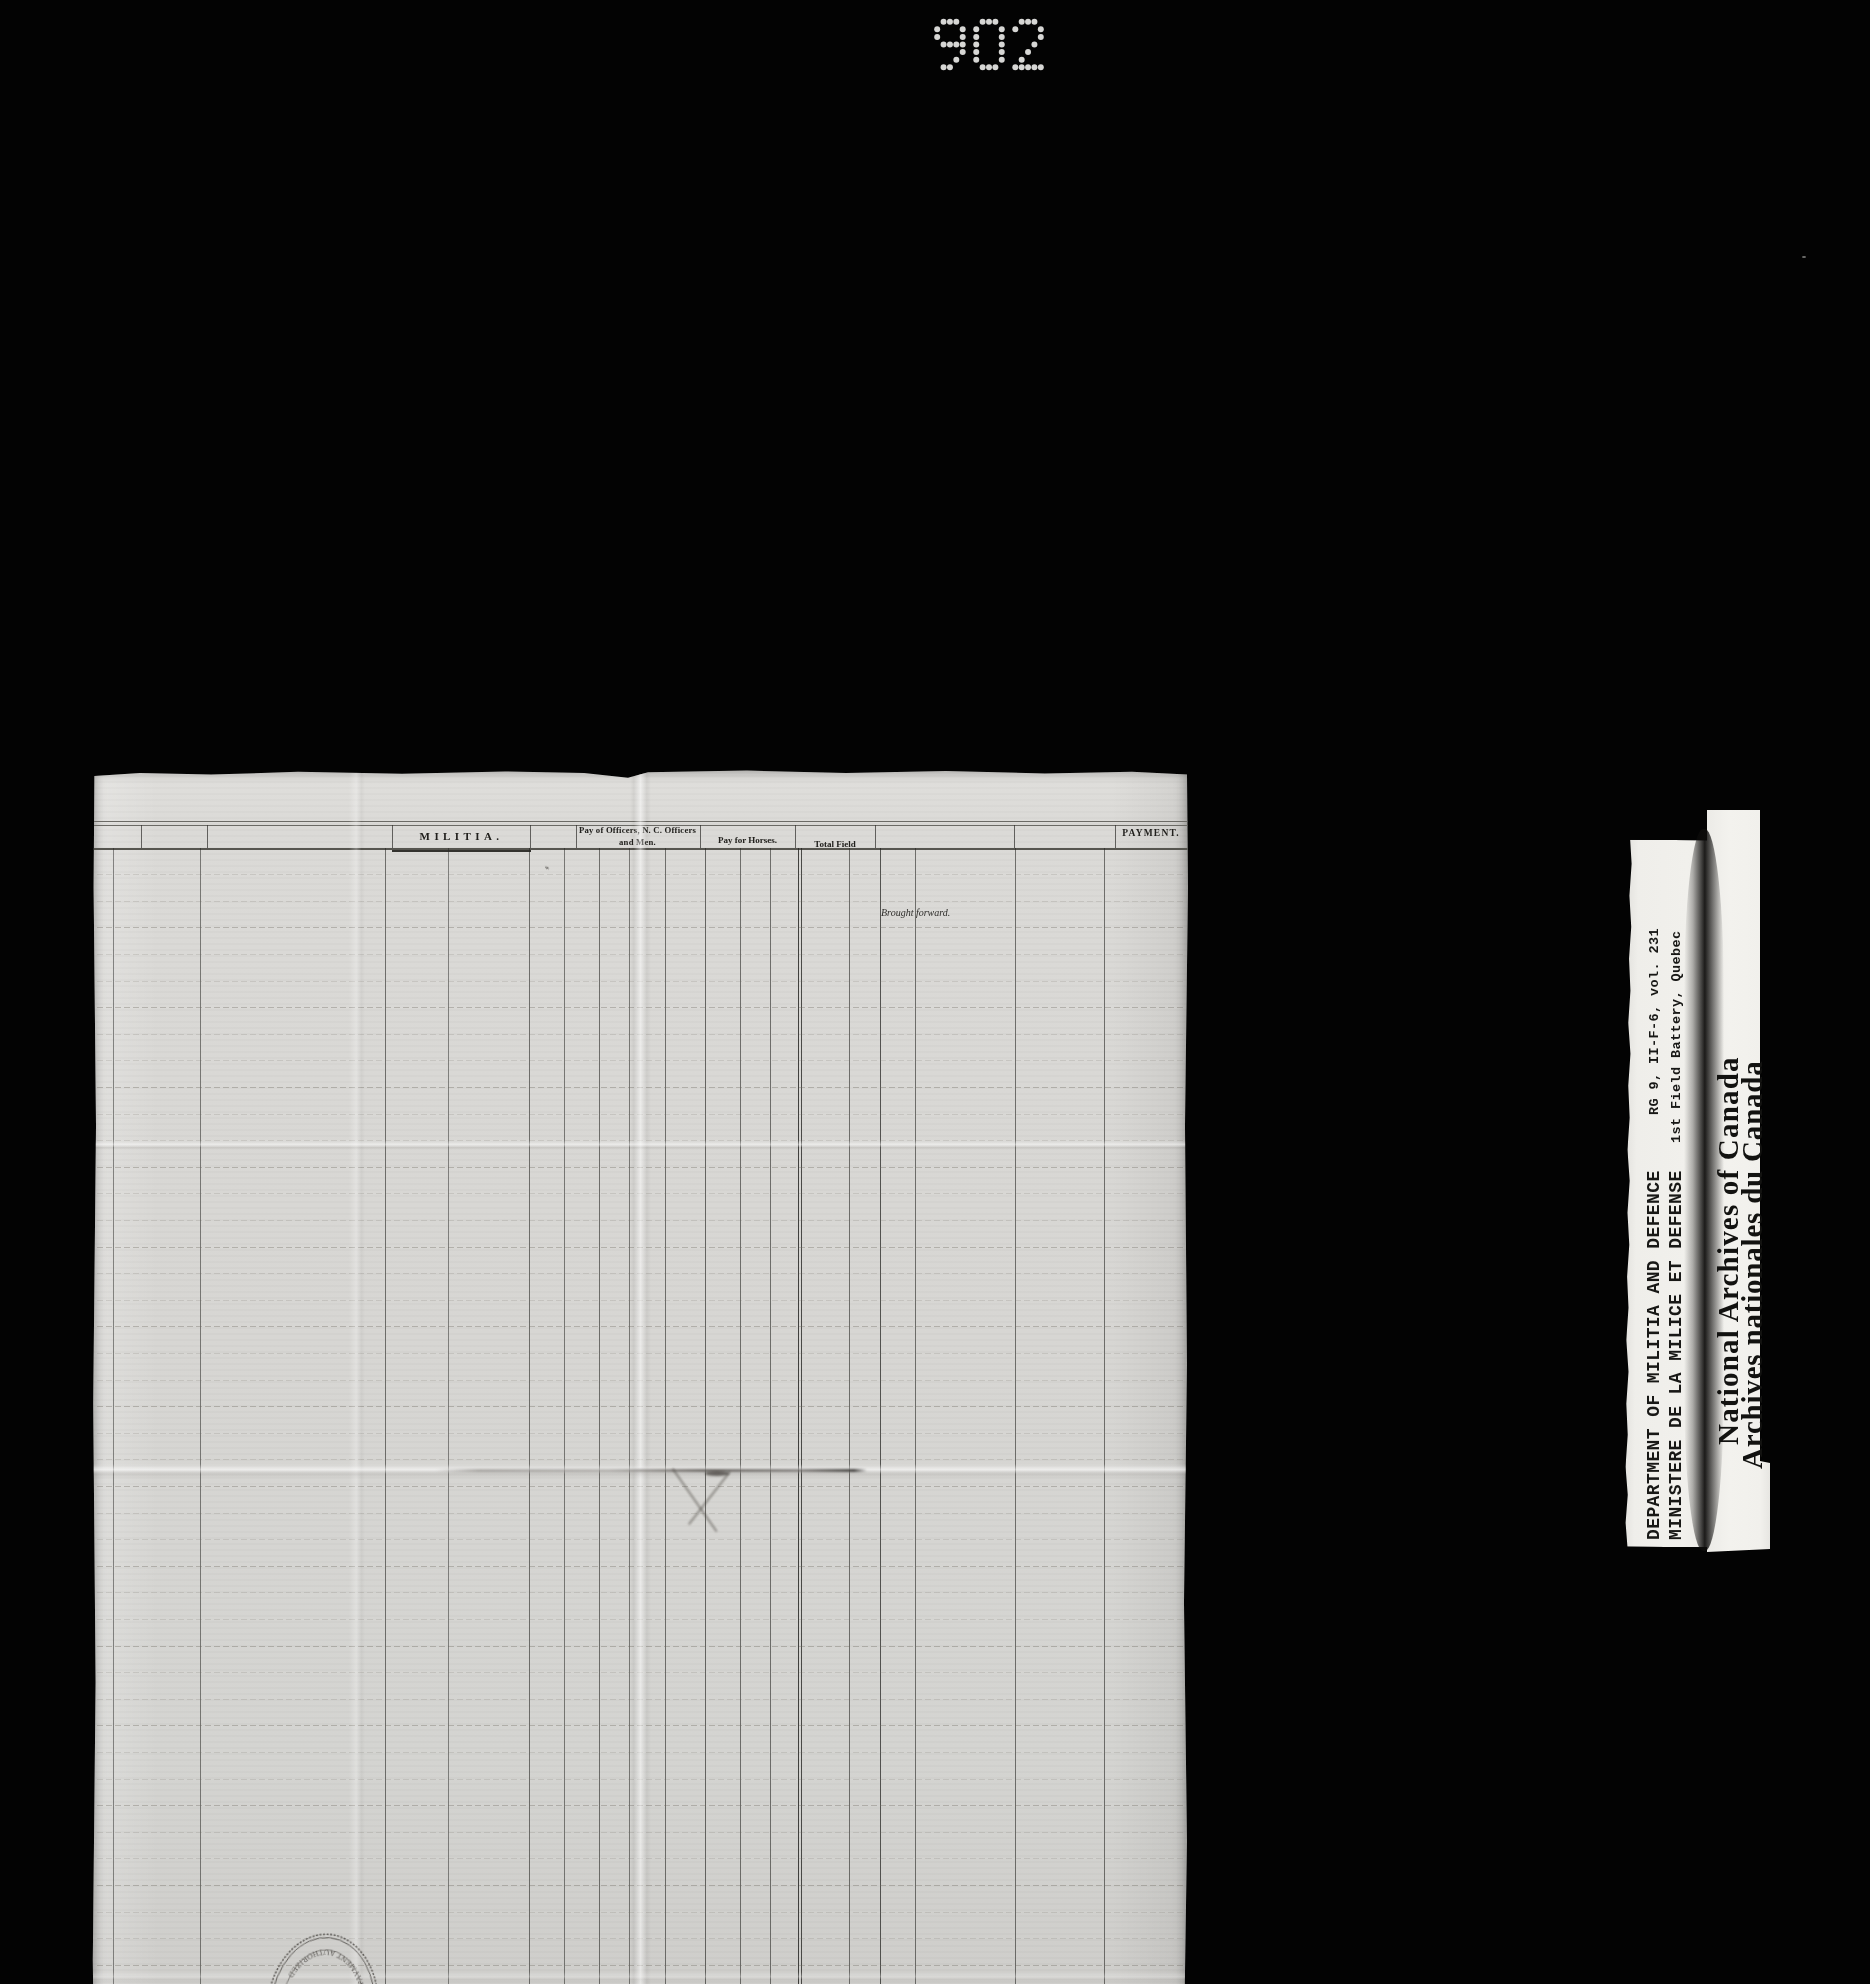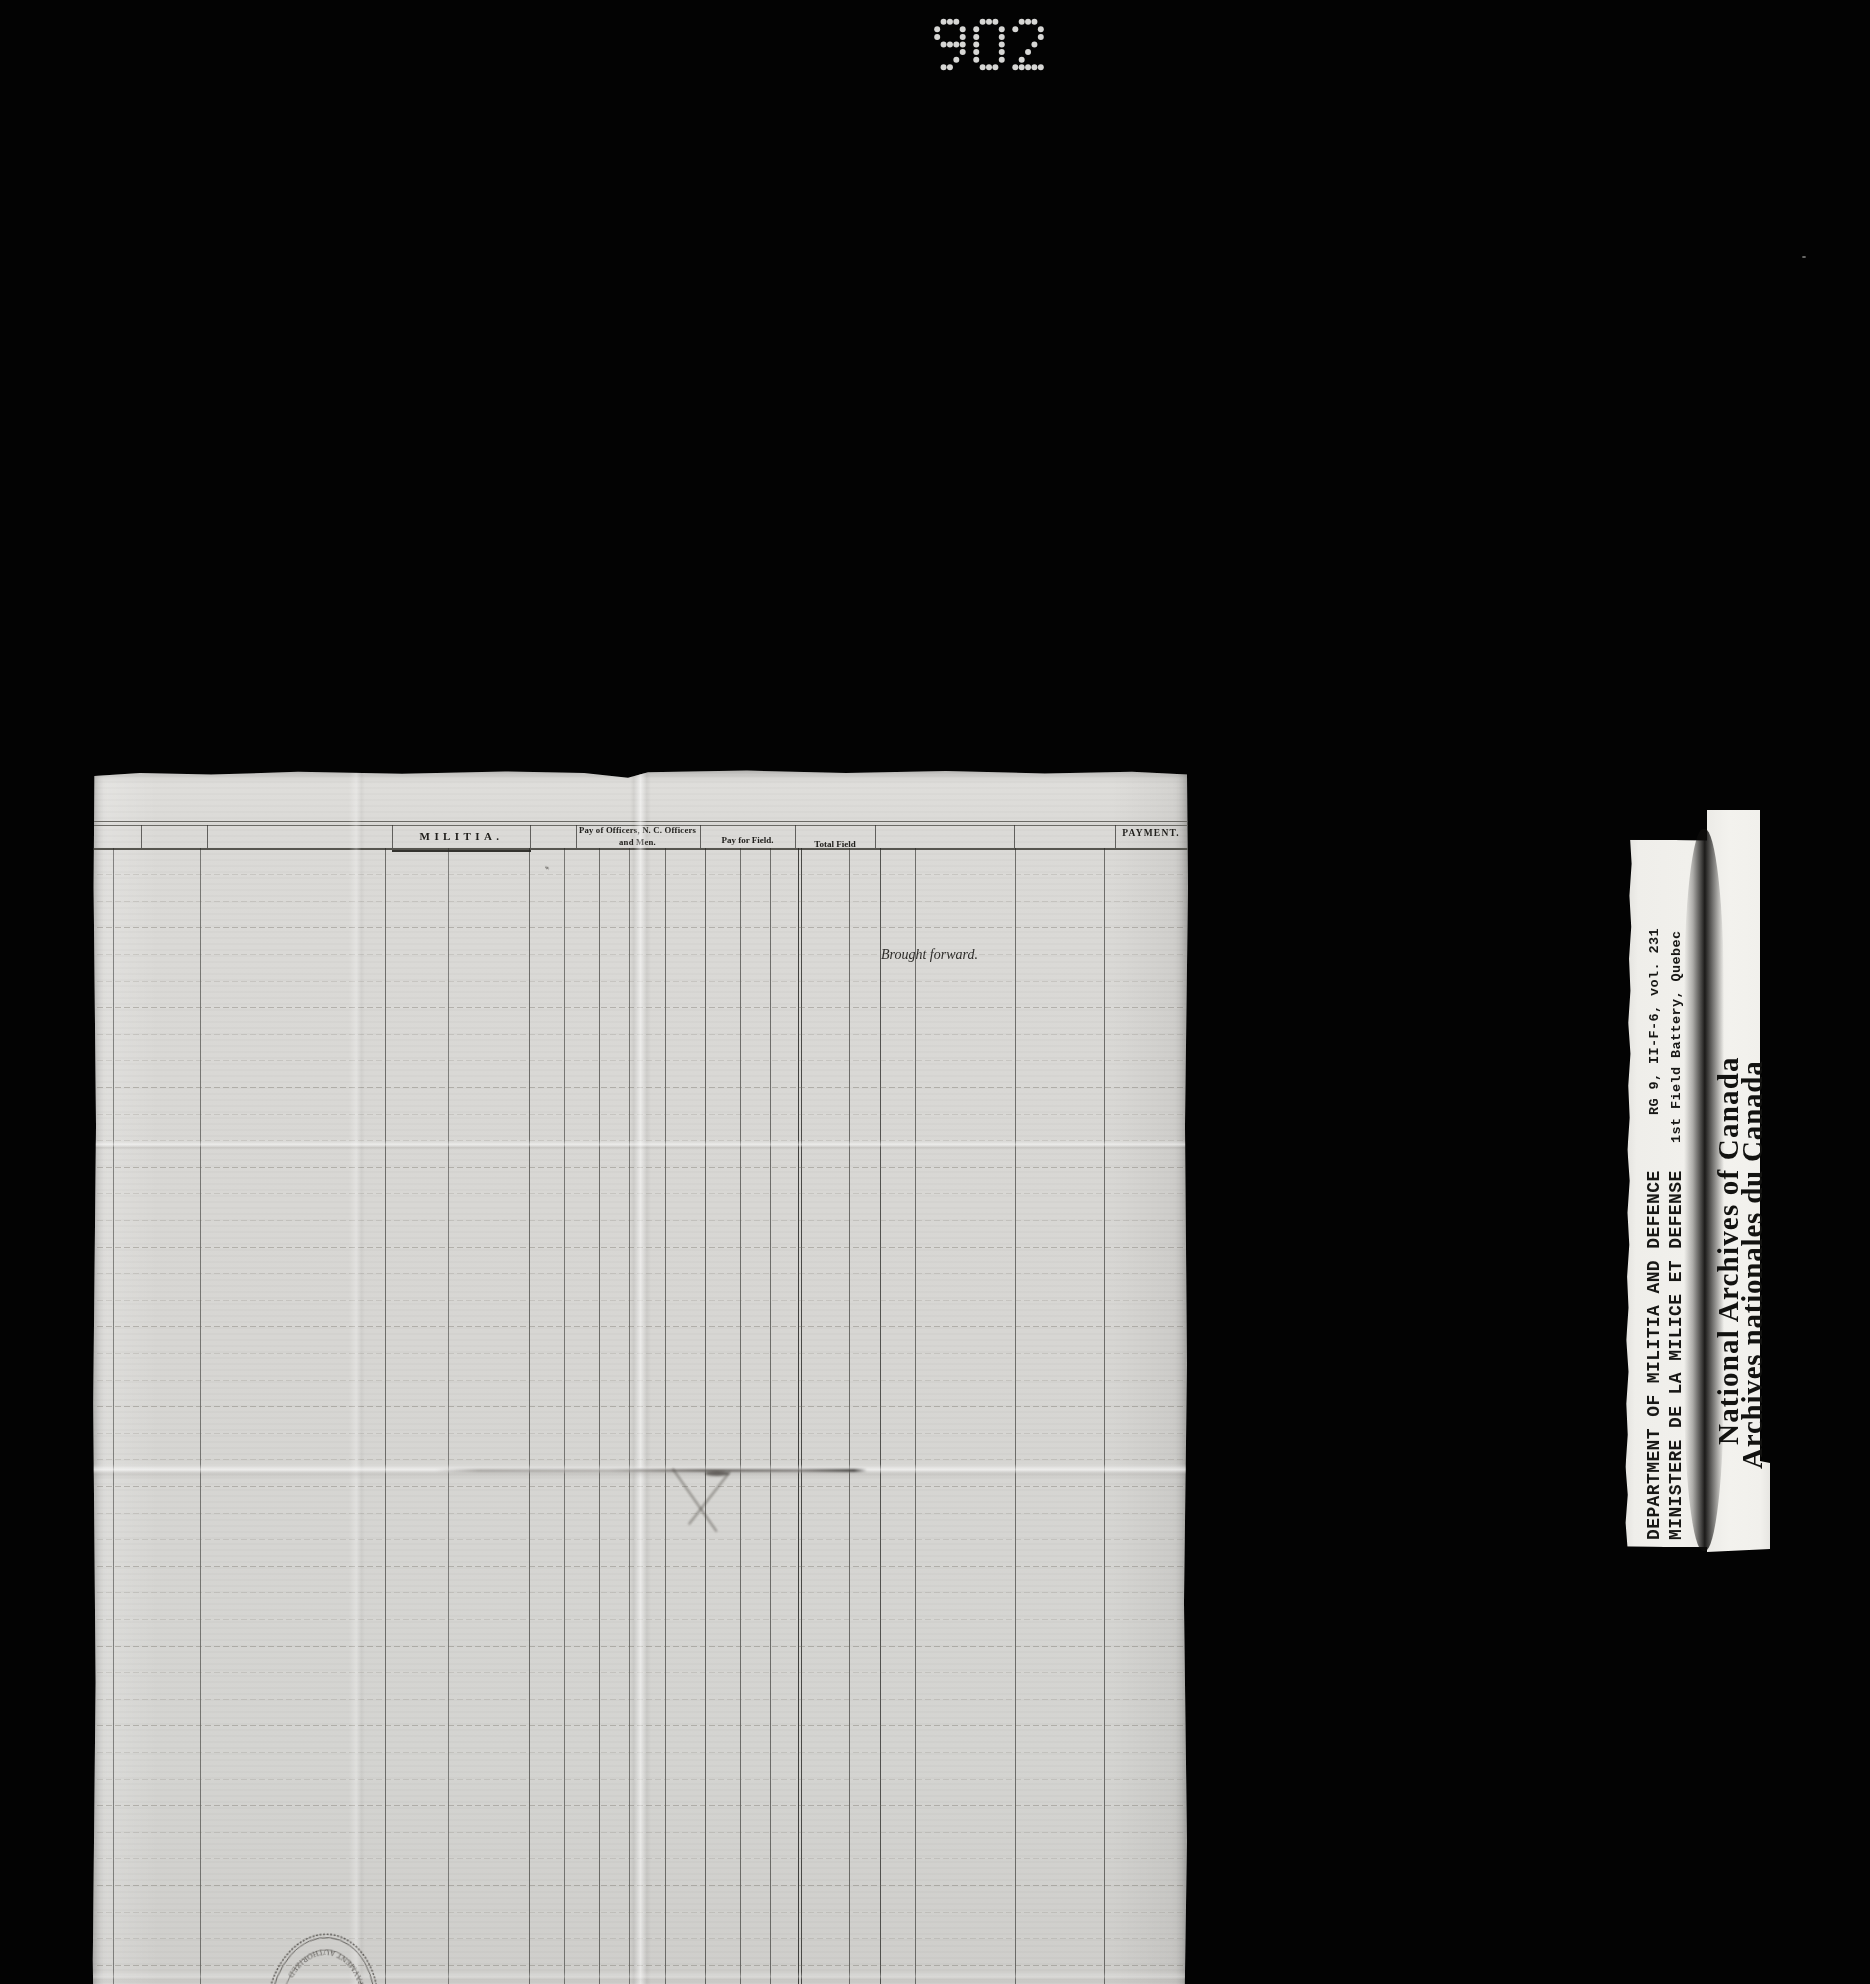--- a/index.html
+++ b/index.html
@@ -34,21 +34,21 @@
 
   .hcell{position:absolute;text-align:center;color:#21201d;font-weight:700;
          font-family:"Liberation Serif", serif;filter:blur(0.1px);white-space:nowrap;}
   #hc-period{left:300px;width:139px;top:58px;line-height:18px;font-size:11px;letter-spacing:4.4px;}
   #hc-payoff{left:484px;width:123px;top:56px;font-size:8.7px;line-height:11.5px;letter-spacing:0.2px;}
   #hc-horses{left:608px;width:95px;top:63px;line-height:16.7px;font-size:9px;}
   #hc-total{left:703px;width:80px;top:67px;line-height:16.7px;font-size:9px;}
   #hc-remarks{left:1023px;width:72px;top:56px;line-height:17.5px;font-size:9.5px;letter-spacing:1.2px;}
 
   .note{position:absolute;font-style:italic;color:#2e2d2a;white-space:nowrap;filter:blur(0.1px);}
-  #brought{left:789px;top:138px;font-size:14px;margin-top:40px;}
+  #brought{left:789px;top:138px;font-size:10px;}
   #ditto{left:453px;top:94px;position:absolute;font-size:10.3px;color:#3a3935;transform:rotate(8deg);filter:blur(0.2px);}
 
   .crease{position:absolute;pointer-events:none;}
   #crease-v1{left:538px;top:0;width:20.6px;height:100%;
     background:linear-gradient(90deg, rgba(0,0,0,0) 0, rgba(0,0,0,.05) 18%, rgba(255,255,255,.5) 50%, rgba(0,0,0,.05) 80%, rgba(0,0,0,0) 100%);}
   #crease-v2{left:257px;top:0;width:16px;height:100%;opacity:.55;
     background:linear-gradient(90deg, rgba(0,0,0,0) 0, rgba(255,255,255,.5) 45%, rgba(0,0,0,.06) 78%, rgba(0,0,0,0) 100%);}
   #crease-h1{top:371px;left:0;width:100%;height:10.3px;
     background:linear-gradient(180deg, rgba(0,0,0,0) 0, rgba(255,255,255,.45) 45%, rgba(70,65,60,.08) 75%, rgba(0,0,0,0) 100%);}
   #crease-h2{top:695px;left:0;width:100%;height:13.5px;
@@ -168,21 +168,21 @@
         <div class="hvline" style="left: 783px; top: 56px; width: 0.8px; height: 22.6px; background: rgba(45, 44, 41, 0.7);"></div>
         <div class="hvline" style="left: 922px; top: 56px; width: 0.8px; height: 22.6px; background: rgba(45, 44, 41, 0.7);"></div>
         <div class="hvline" style="left: 1023px; top: 56px; width: 0.8px; height: 22.6px; background: rgba(45, 44, 41, 0.7);"></div>
       </div>
 
     <div id="hc-period" class="hcell">MILITIA.</div>
     <div id="hc-payoff" class="hcell">
       <span style="display:block">Pay of Officers, N. C. Officers</span>
       <span style="display:block">and Men.</span>
     </div>
-    <div id="hc-horses" class="hcell">Pay for Field.</div>
+    <div id="hc-horses" class="hcell">Pay for Horses.</div>
     <div id="hc-total" class="hcell">Total Field</div>
     <div id="hc-remarks" class="hcell">PAYMENT.</div>
 
     <div id="rule-hbot" class="rule"></div>
     <div id="rule-hbot-dark" class="rule"></div>
 
     <div id="body-vlines">
         <div class="vline" style="left: 21px; top: 79px; width: 0.8px; height: 1253px; background: rgba(38, 38, 35, 0.5);"></div>
         <div class="vline" style="left: 108px; top: 79px; width: 0.8px; height: 1253px; background: rgba(38, 38, 35, 0.55);"></div>
         <div class="vline" style="left: 293px; top: 79px; width: 0.8px; height: 1253px; background: rgba(38, 38, 35, 0.6);"></div>

